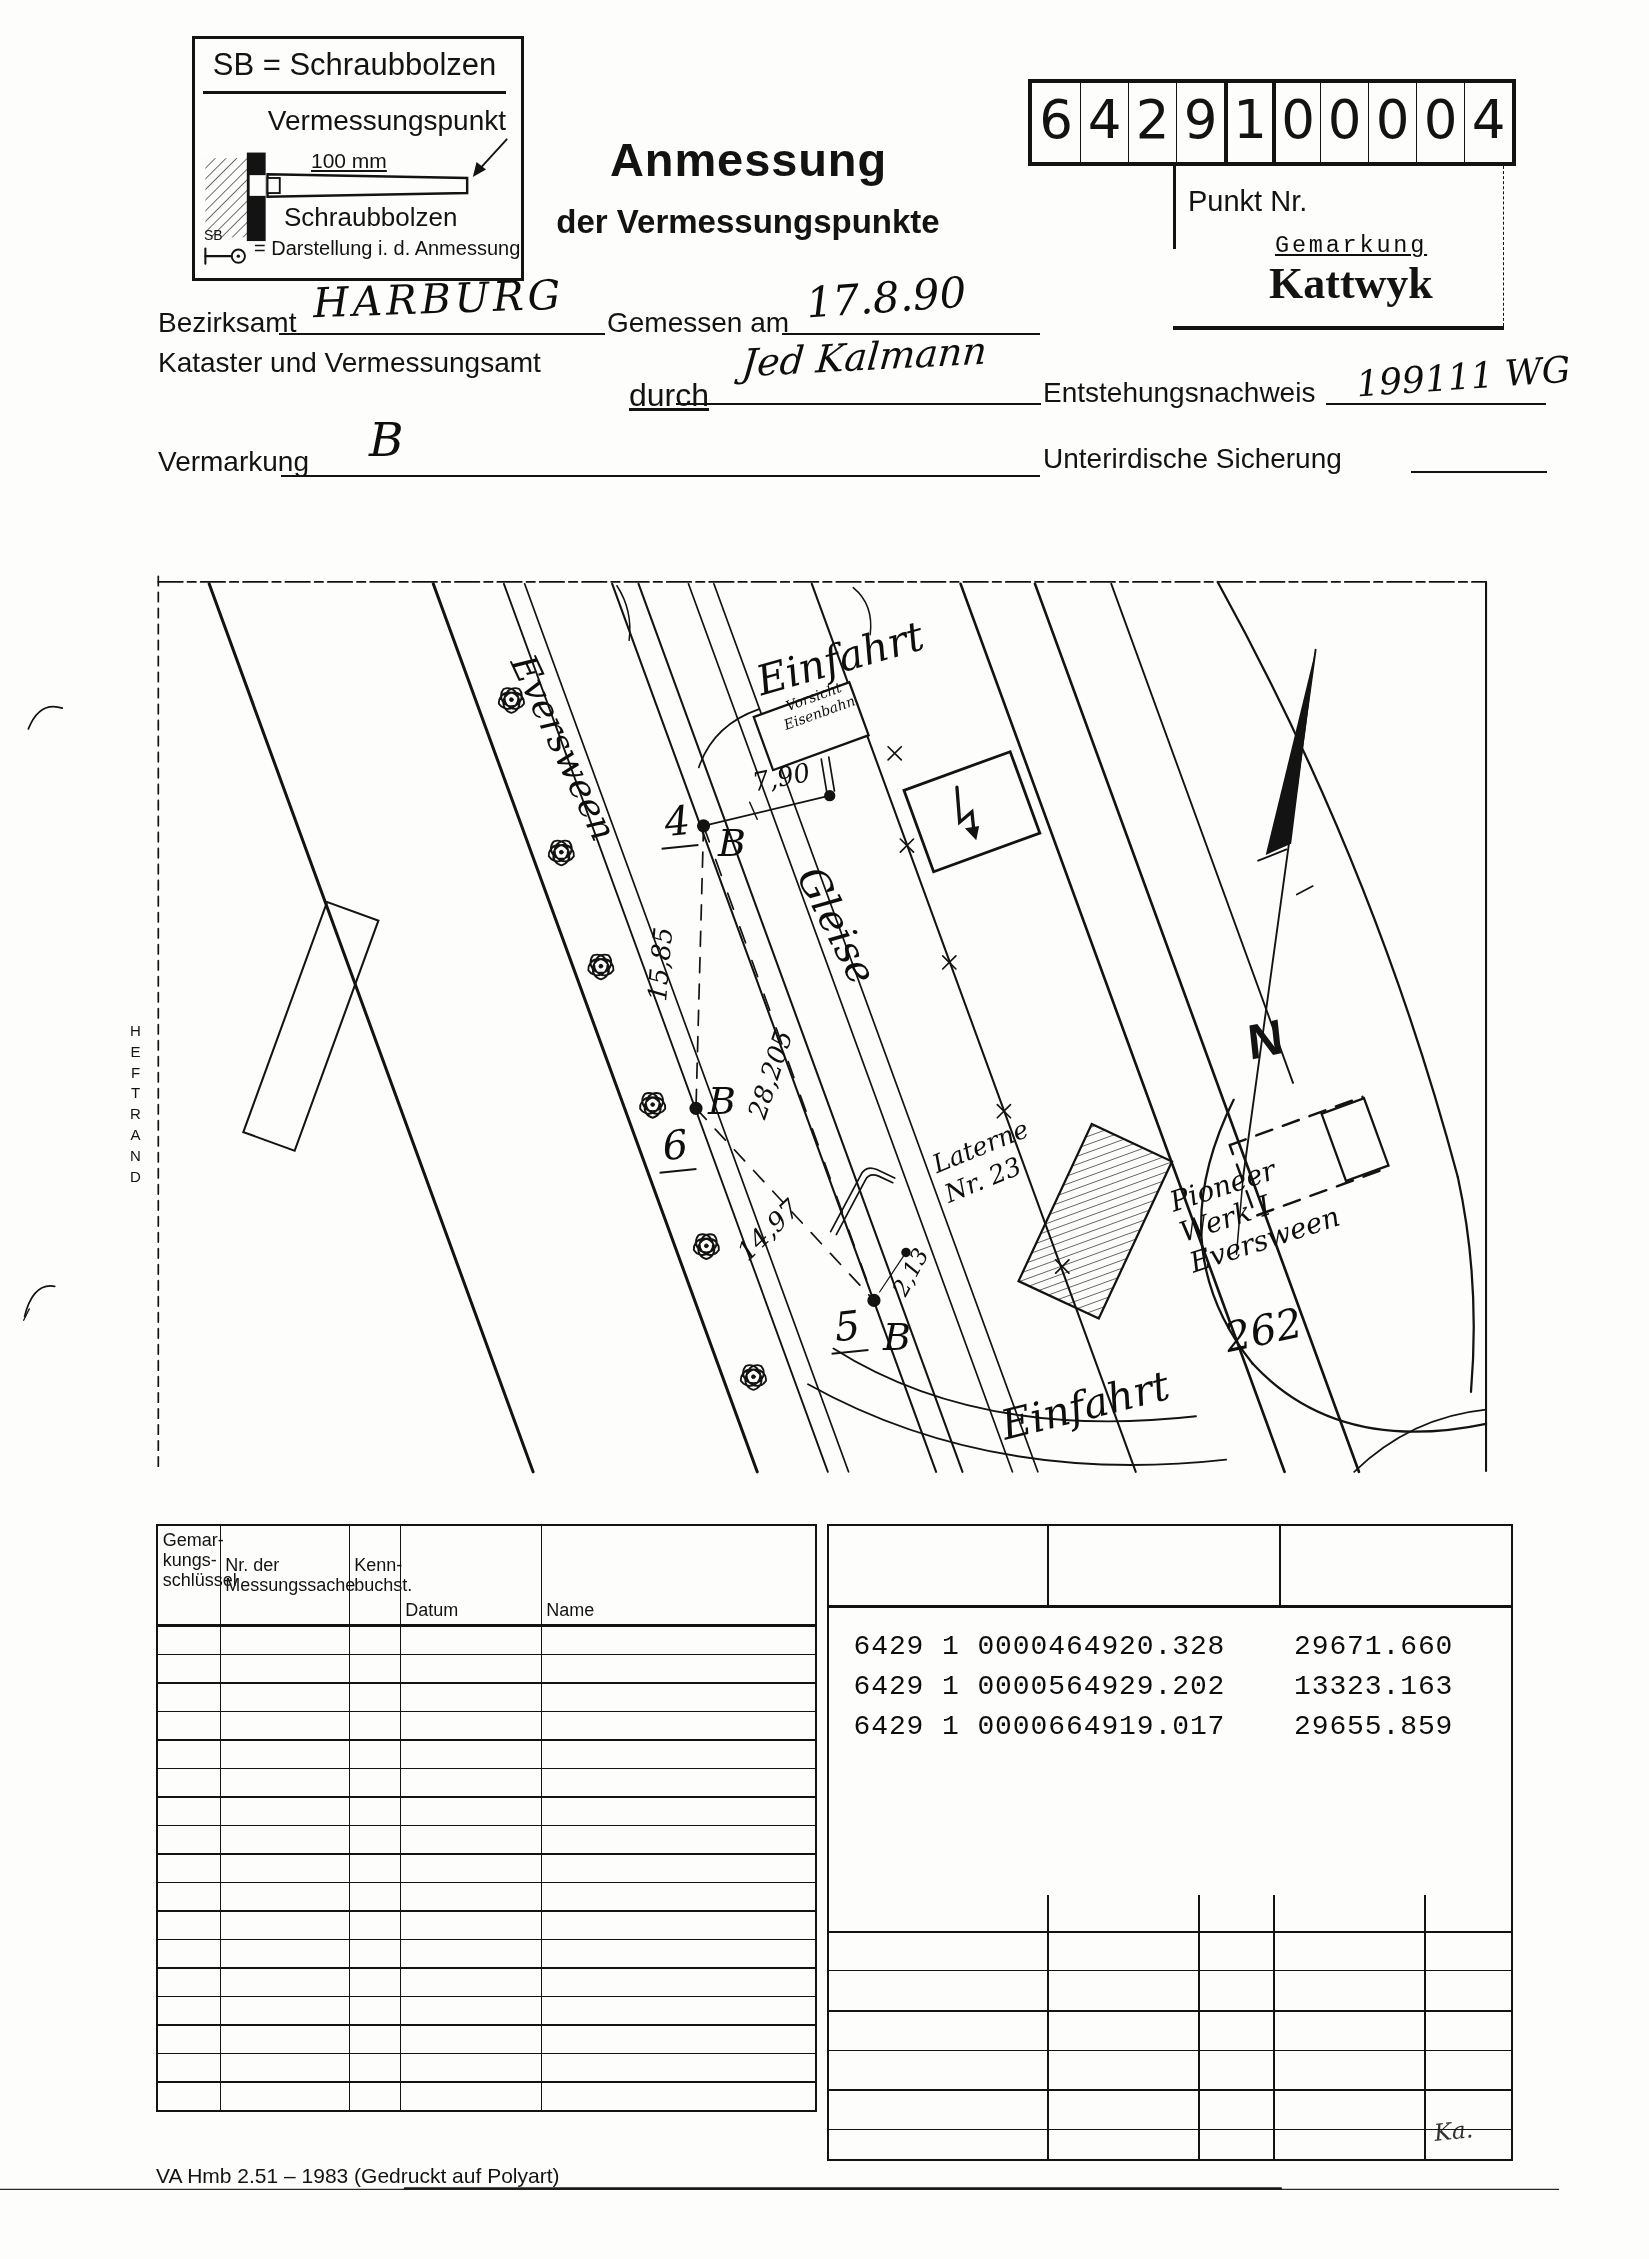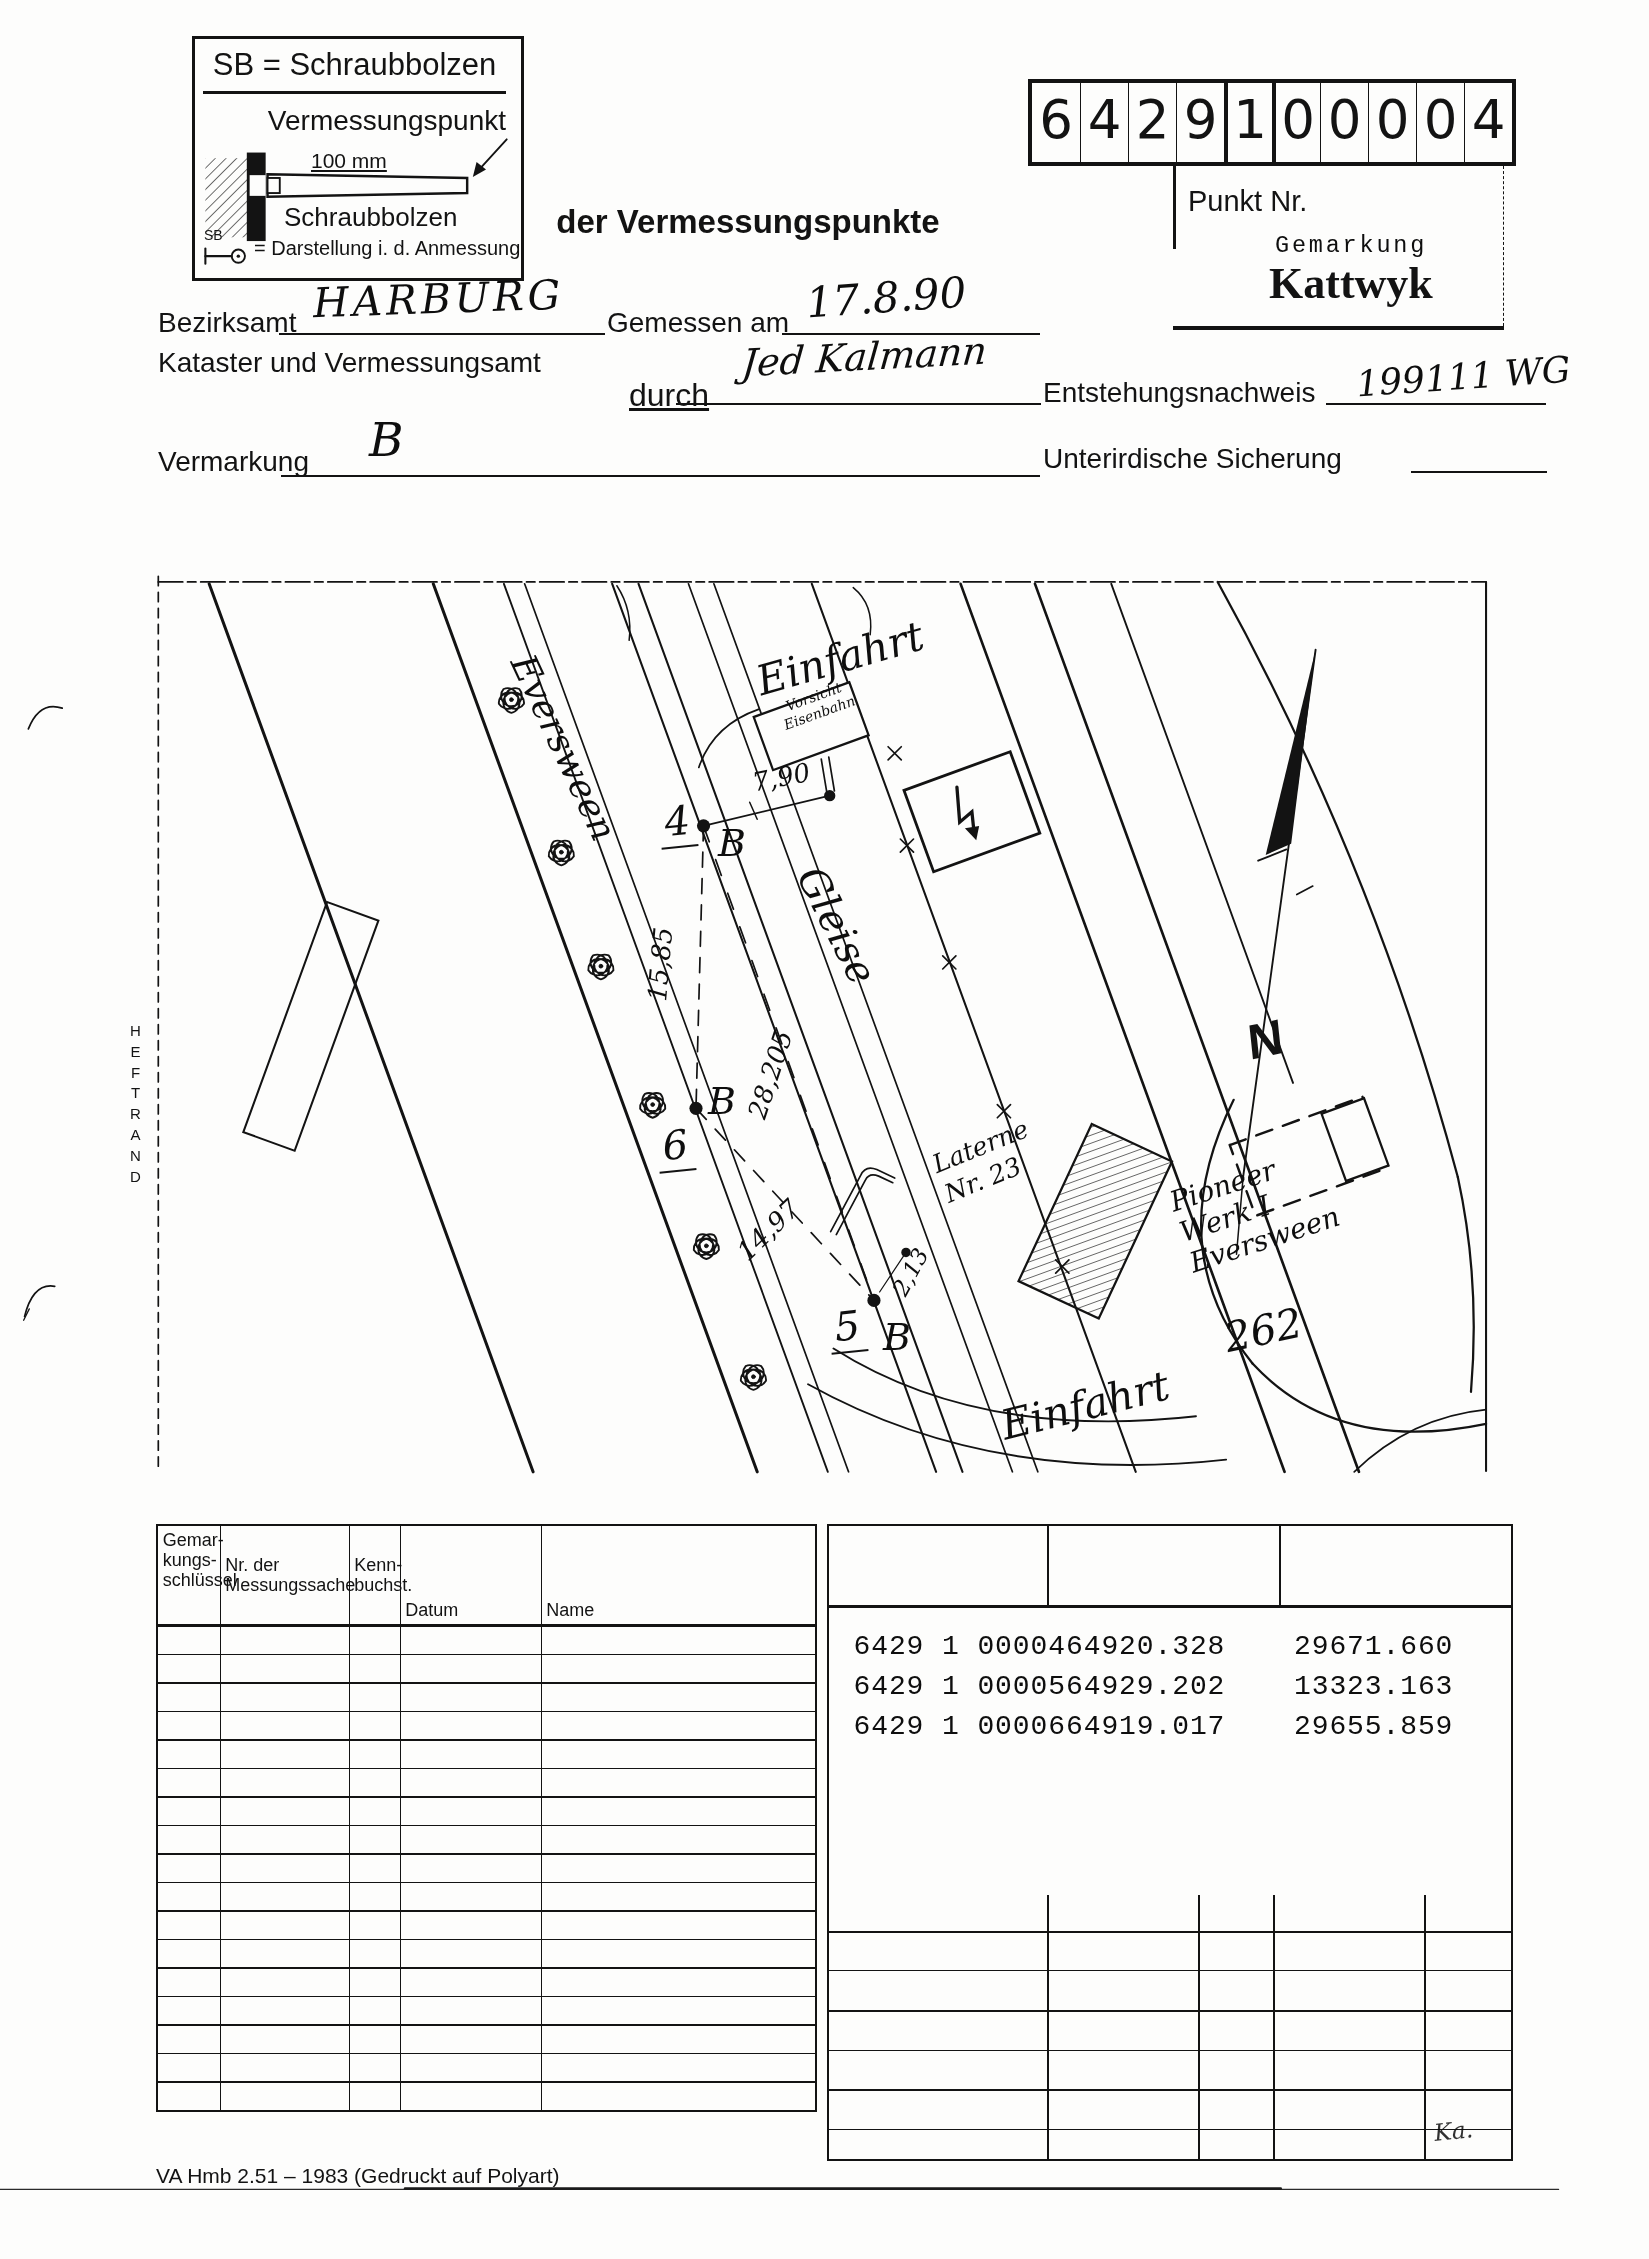--- a/index.html
+++ b/index.html
@@ -166,38 +166,39 @@
   </svg>
 
   <div class="abs" style="left:192px;top:36px;width:326px;height:239px;border:3.8px solid #131313;"></div>
   <div class="abs lbl" style="left:203px;top:47px;width:303px;font-size:31px;text-align:center;border-bottom:3.3px solid #131313;padding-bottom:7.5px;">SB = Schraubbolzen</div>
   <div class="abs lbl" style="left:235px;top:105px;width:271px;font-size:28px;text-align:right;">Vermessungspunkt</div>
   <div class="abs lbl" style="left:311px;top:149px;font-size:21px;text-decoration:underline;">100 mm</div>
   <div class="abs lbl" style="left:284px;top:202px;font-size:26px;">Schraubbolzen</div>
   <div class="abs lbl" style="left:204px;top:228px;font-size:14px;line-height:1;">SB</div>
   <div class="abs lbl" style="left:254px;top:237px;font-size:20px;">= Darstellung i. d. Anmessung</div>
 
+  <div class="abs lbl" style="left:565px;top:132px;width:367px;font-size:47px;font-weight:600;text-align:center;letter-spacing:0.9px;">Anmessung</div>
   <div class="abs lbl" style="left:541px;top:203px;width:414px;font-size:33px;font-weight:600;text-align:center;">der Vermessungspunkte</div>
 
   <div class="abs numgrid" style="left:1028px;top:79px;width:480px;height:79px;">
     <div class="cell">6</div>
     <div class="cell">4</div>
     <div class="cell">2</div>
     <div class="cell">9</div>
     <div class="cell g">1</div>
     <div class="cell g">0</div>
     <div class="cell">0</div>
     <div class="cell">0</div>
     <div class="cell">0</div>
     <div class="cell">4</div>
   </div>
   <div class="abs bar" style="left:1173px;top:162px;width:2.8px;height:87px;"></div>
   <div class="abs lbl" style="left:1188px;top:185px;font-size:29px;">Punkt Nr.</div>
   <div class="abs" style="left:1503px;top:166px;height:160px;border-left:1.9px dashed #131313;"></div>
-  <div class="abs mono" style="left:1275px;top:232px;font-size:23.5px;letter-spacing:2.8px;">Gemarkung</div>
+  <div class="abs mono" style="left:1275px;top:232px;font-size:23.5px;letter-spacing:2.8px;text-decoration:underline;">Gemarkung</div>
   <div class="abs serif" style="left:1269px;top:258px;font-size:44px;font-weight:700;">Kattwyk</div>
   <div class="abs bar" style="left:1173px;top:326px;width:331px;height:3.8px;"></div>
 
   <div class="abs lbl" style="left:158px;top:307px;font-size:28px;">Bezirksamt</div>
   <div class="abs hw" style="left:313px;top:275px;font-size:41px;transform:rotate(-2deg);letter-spacing:3.8px;">HARBURG</div>
   <div class="abs bar" style="left:279px;top:333px;width:326px;height:2.1px;"></div>
   <div class="abs lbl" style="left:158px;top:347px;font-size:28px;">Kataster und Vermessungsamt</div>
 
   <div class="abs lbl" style="left:607px;top:307px;font-size:28px;">Gemessen am</div>
   <div class="abs hw" style="left:806px;top:273px;font-size:42px;transform:rotate(-4deg);">17.8.90</div>

